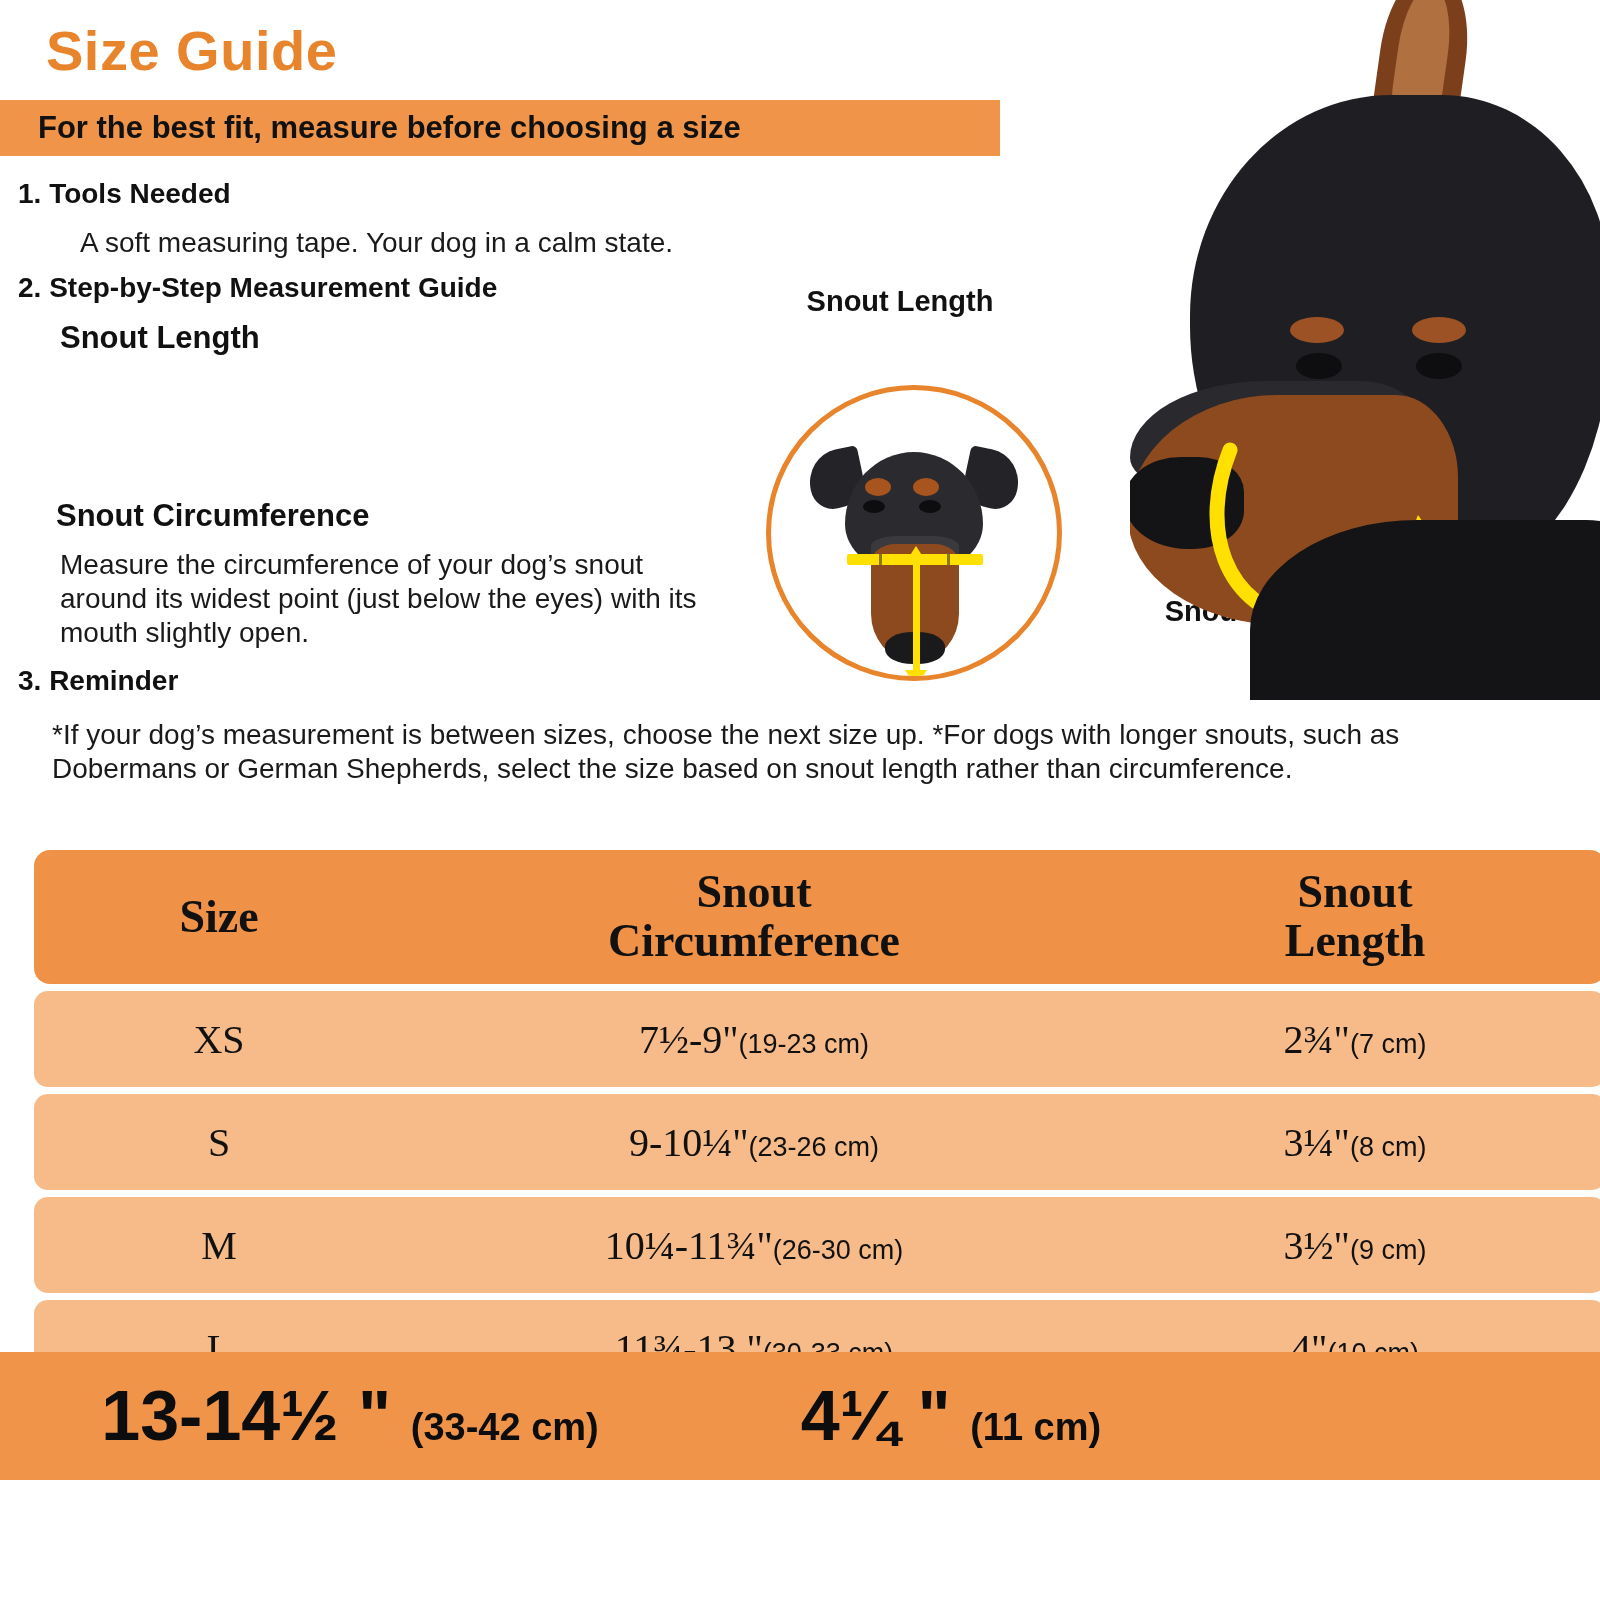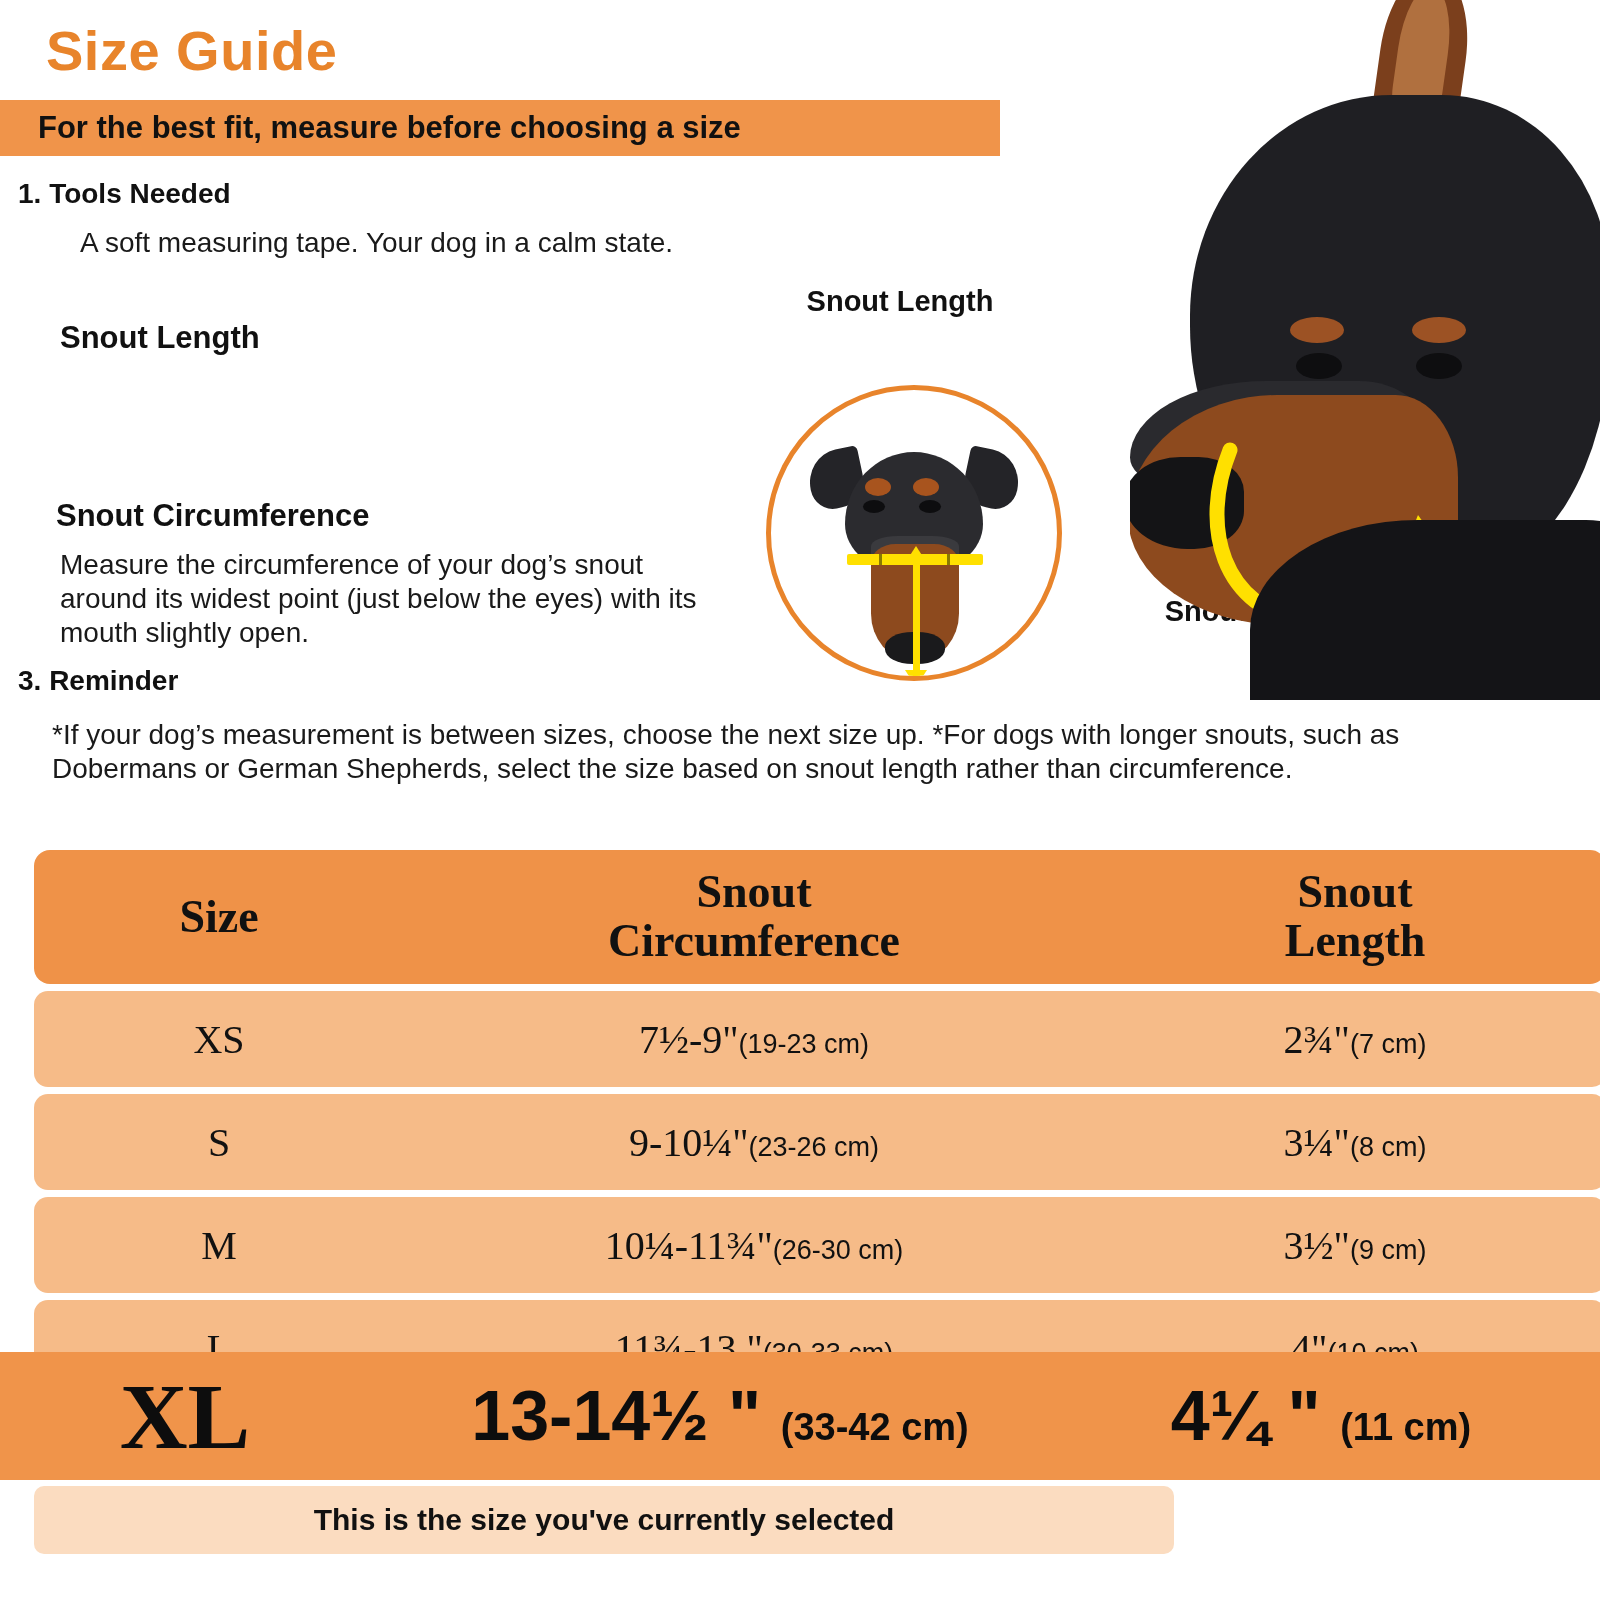--- a/index.html
+++ b/index.html
@@ -367,20 +367,21 @@
 
 <div class="page">
 
   <div class="title">Size Guide</div>
   <div class="subbar"></div>
   <div class="subbar-text">For the best fit, measure before choosing a size</div>
 
   <div class="sec-num" id="tools-needed">1. Tools Needed</div>
   <div class="sec-body" id="tools-body">A soft measuring tape. Your dog in a calm state.</div>
 
+  <div class="sec-num" id="step-guide">2. Step-by-Step Measurement Guide</div>
   <div class="sub-head" id="snout-length-head">Snout Length</div>
 
   <div class="sub-head" id="snout-cir-head">Snout Circumference</div>
   <div class="sec-body" id="snout-cir-body">Measure the circumference of your dog’s snout around its widest point (just below the eyes) with its mouth slightly open.</div>
 
   <div class="sec-num" id="reminder">3. Reminder</div>
   <div class="sec-body" id="reminder-body">*If your dog’s measurement is between sizes, choose the next size up. *For dogs with longer snouts, such as Dobermans or German Shepherds, select the size based on snout length rather than circumference.</div>
 
   <div class="diagram-label" id="label-snout-length">Snout Length</div>
   <div class="diagram-label" id="label-snout-cir">Snout Cir</div>
@@ -460,20 +461,18 @@
     <div class="row body">
       <div class="cell c-size">L</div>
       <div class="cell c-cir"><span>11¾-13 "</span><span class="cm">(30-33 cm)</span></div>
       <div class="cell c-len"><span>4"</span><span class="cm">(10 cm)</span></div>
     </div>
   </div>
 
   <div class="bottom-fill"></div>
 
   <div class="xl-row">
-    <div class="xl-size">XL</div>
     <div class="xl-cir"><span>13-14½ "</span> <span class="xl-cm">(33-42 cm)</span></div>
     <div class="xl-len"><span>4¼ "</span> <span class="xl-cm">(11 cm)</span></div>
   </div>
 
-  <div class="selected-note">This is the size you've currently selected</div>
 
 </div>
 
 </body></html>

